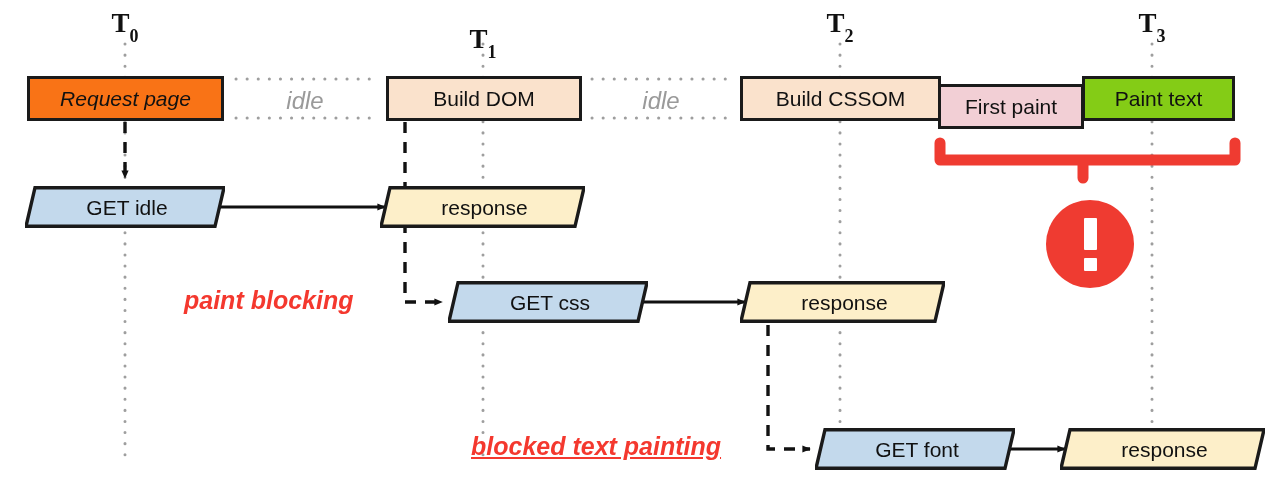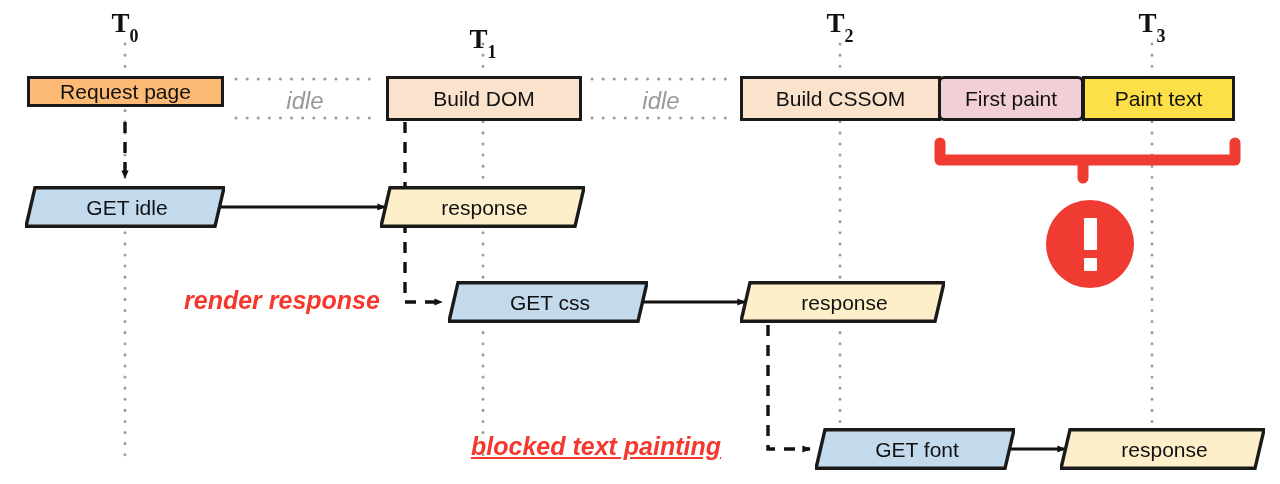--- a/index.html
+++ b/index.html
@@ -182,33 +182,33 @@
   <div class="tmark" style="left:483px; top:10px;margin-top:16px;">
     <span>T</span><span class="sub">1</span>
   </div>
   <div class="tmark" style="left:840px; top:10px;">
     <span>T</span><span class="sub">2</span>
   </div>
   <div class="tmark" style="left:1152px; top:10px;">
     <span>T</span><span class="sub">3</span>
   </div>
 
-  <div class="phase" style="left:27px; top:76px; width:197px; height:31px; background:#fdba74;">
+  <div class="phase" style="left:27px; top:76px; width:197px; height:45px; background:#f97316;font-style:italic;">
     <span>Request page</span>
   </div>
   <div class="phase" style="left:386px; top:76px; width:196px; height:45px; background:#FAE2CC;">
     <span>Build DOM</span>
   </div>
   <div class="phase" style="left:740px; top:76px; width:201px; height:45px; background:#FAE2CC;">
     <span>Build CSSOM</span>
   </div>
-  <div class="phase" style="left:938px; top:76px; width:146px; height:45px; background:#F2CFD5;border-radius:6px;">
+  <div class="phase" style="left:938px; top:84px; width:146px; height:45px; background:#F2CFD5;">
     <span>First paint</span>
   </div>
-  <div class="phase" style="left:1082px; top:76px; width:153px; height:45px; background:#fde047;">
+  <div class="phase" style="left:1082px; top:76px; width:153px; height:45px; background:#84cc16;">
     <span>Paint text</span>
   </div>
 
   <div class="idle" style="left:305px; top:89px;">idle</div>
   <div class="idle" style="left:661px; top:89px;">idle</div>
 
   <div class="pnode" style="left:25px; top:186px; width:200px; height:42px;">
     <svg class="shape" viewBox="0 0 200 42" preserveAspectRatio="none">
       <polygon points="10,1.7 199,1.7 190,40.3 1,40.3" fill="#C3D9EC" stroke="#1A1A1A" stroke-width="3.4"></polygon>
     </svg>
@@ -240,21 +240,21 @@
     </svg>
     <span class="plabel">GET font</span>
   </div>
   <div class="pnode" style="left:1060px; top:428px; width:205px; height:42px;">
     <svg class="shape" viewBox="0 0 205 42" preserveAspectRatio="none">
       <polygon points="10,1.7 204,1.7 195,40.3 1,40.3" fill="#FDEFC9" stroke="#1A1A1A" stroke-width="3.4"></polygon>
     </svg>
     <span class="plabel">response</span>
   </div>
 
-  <div class="redlabel" style="left:184px; top:288px;">render response</div>
+  <div class="redlabel" style="left:184px; top:288px;">paint blocking</div>
   <div class="redlabel" style="left:471px; top:434px;text-decoration:underline;">blocked text painting</div>
 
   <div class="alert-badge" style="left:1046px; top:200px;">
     <div class="bang">
       <div class="stem"></div>
       <div class="dot"></div>
     </div>
   </div>
 
 </div>

